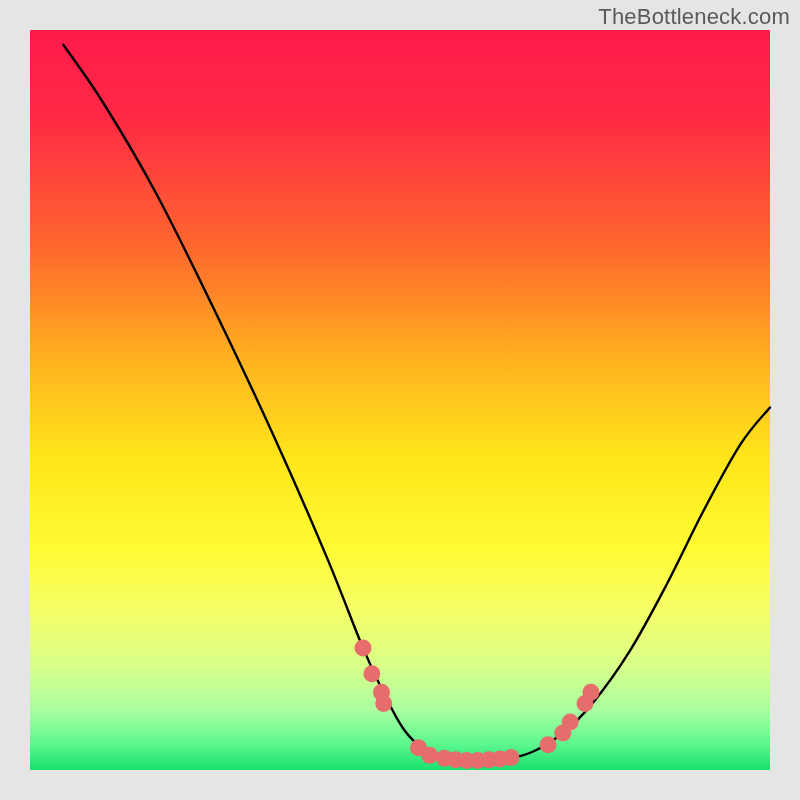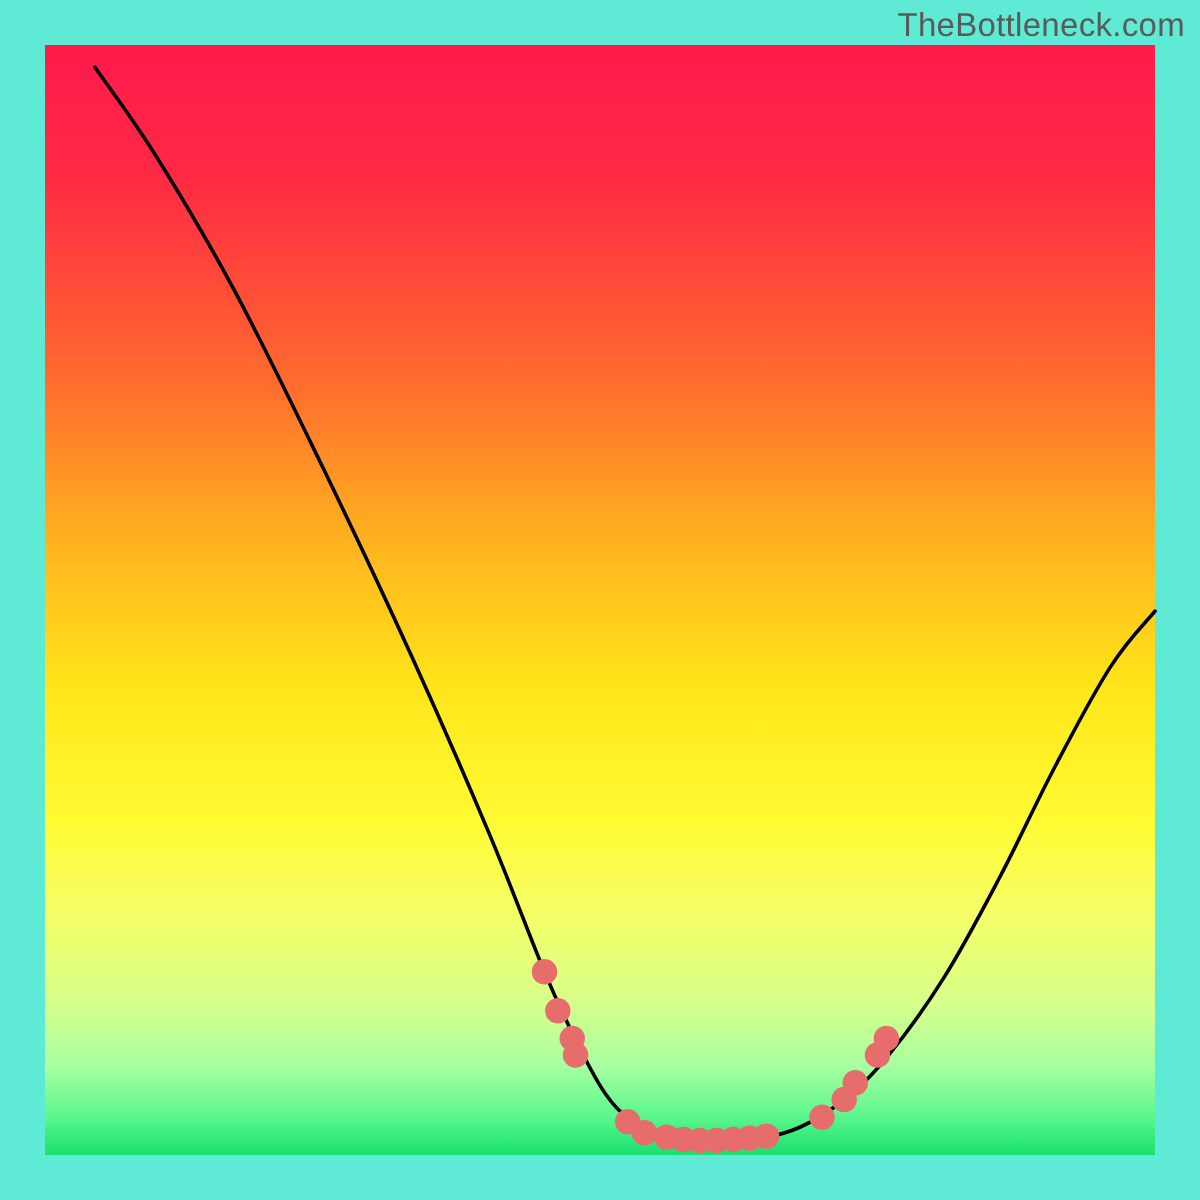--- a/index.html
+++ b/index.html
@@ -8,21 +8,21 @@
     width: 800px;
     height: 800px;
     background: #000;
     overflow: hidden;
     font-family: Arial, Helvetica, sans-serif;
   }
   .frame {
     position: relative;
     width: 800px;
     height: 800px;
-    background: #5eead4;
+    background: #e5e5e5;
   }
   .watermark {
     position: absolute;
     top: 4px;
     right: 10px;
     color: #5a5a5a;
     font-size: 22px;
     font-weight: 400;
     letter-spacing: 0.2px;
     z-index: 10;

